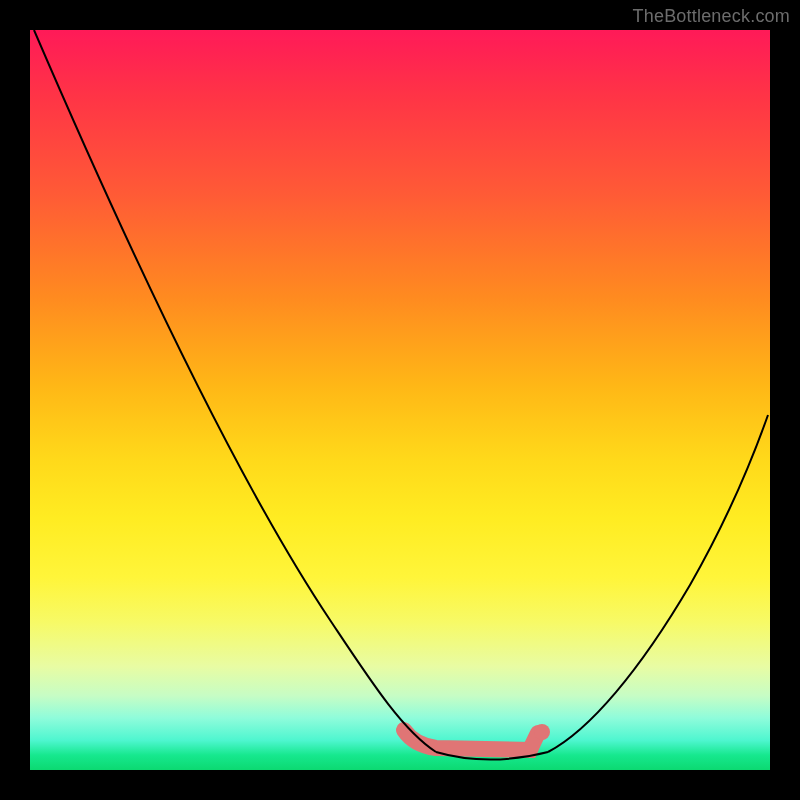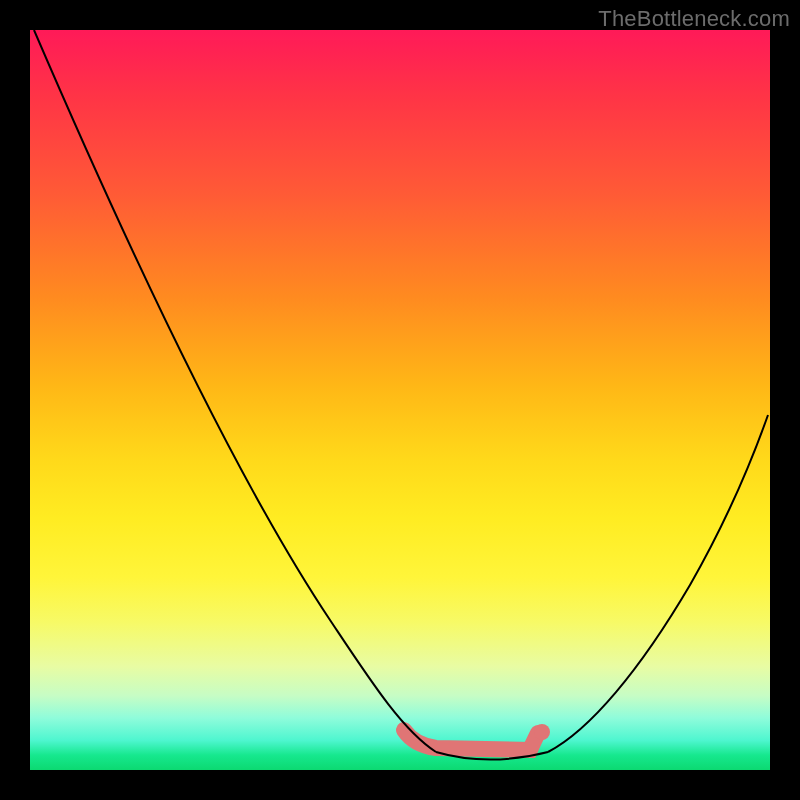--- a/index.html
+++ b/index.html
@@ -15,21 +15,21 @@
     position: relative;
     width: 800px;
     height: 800px;
     background: #000;
   }
   .watermark {
     position: absolute;
     top: 6px;
     right: 10px;
     color: #6c6c6c;
-    font-size: 22px;
+    font-size: 18px;
     font-weight: 500;
     letter-spacing: 0.2px;
     z-index: 10;
   }
   .plot-area {
     position: absolute;
     left: 30px;
     top: 30px;
     width: 740px;
     height: 740px;

